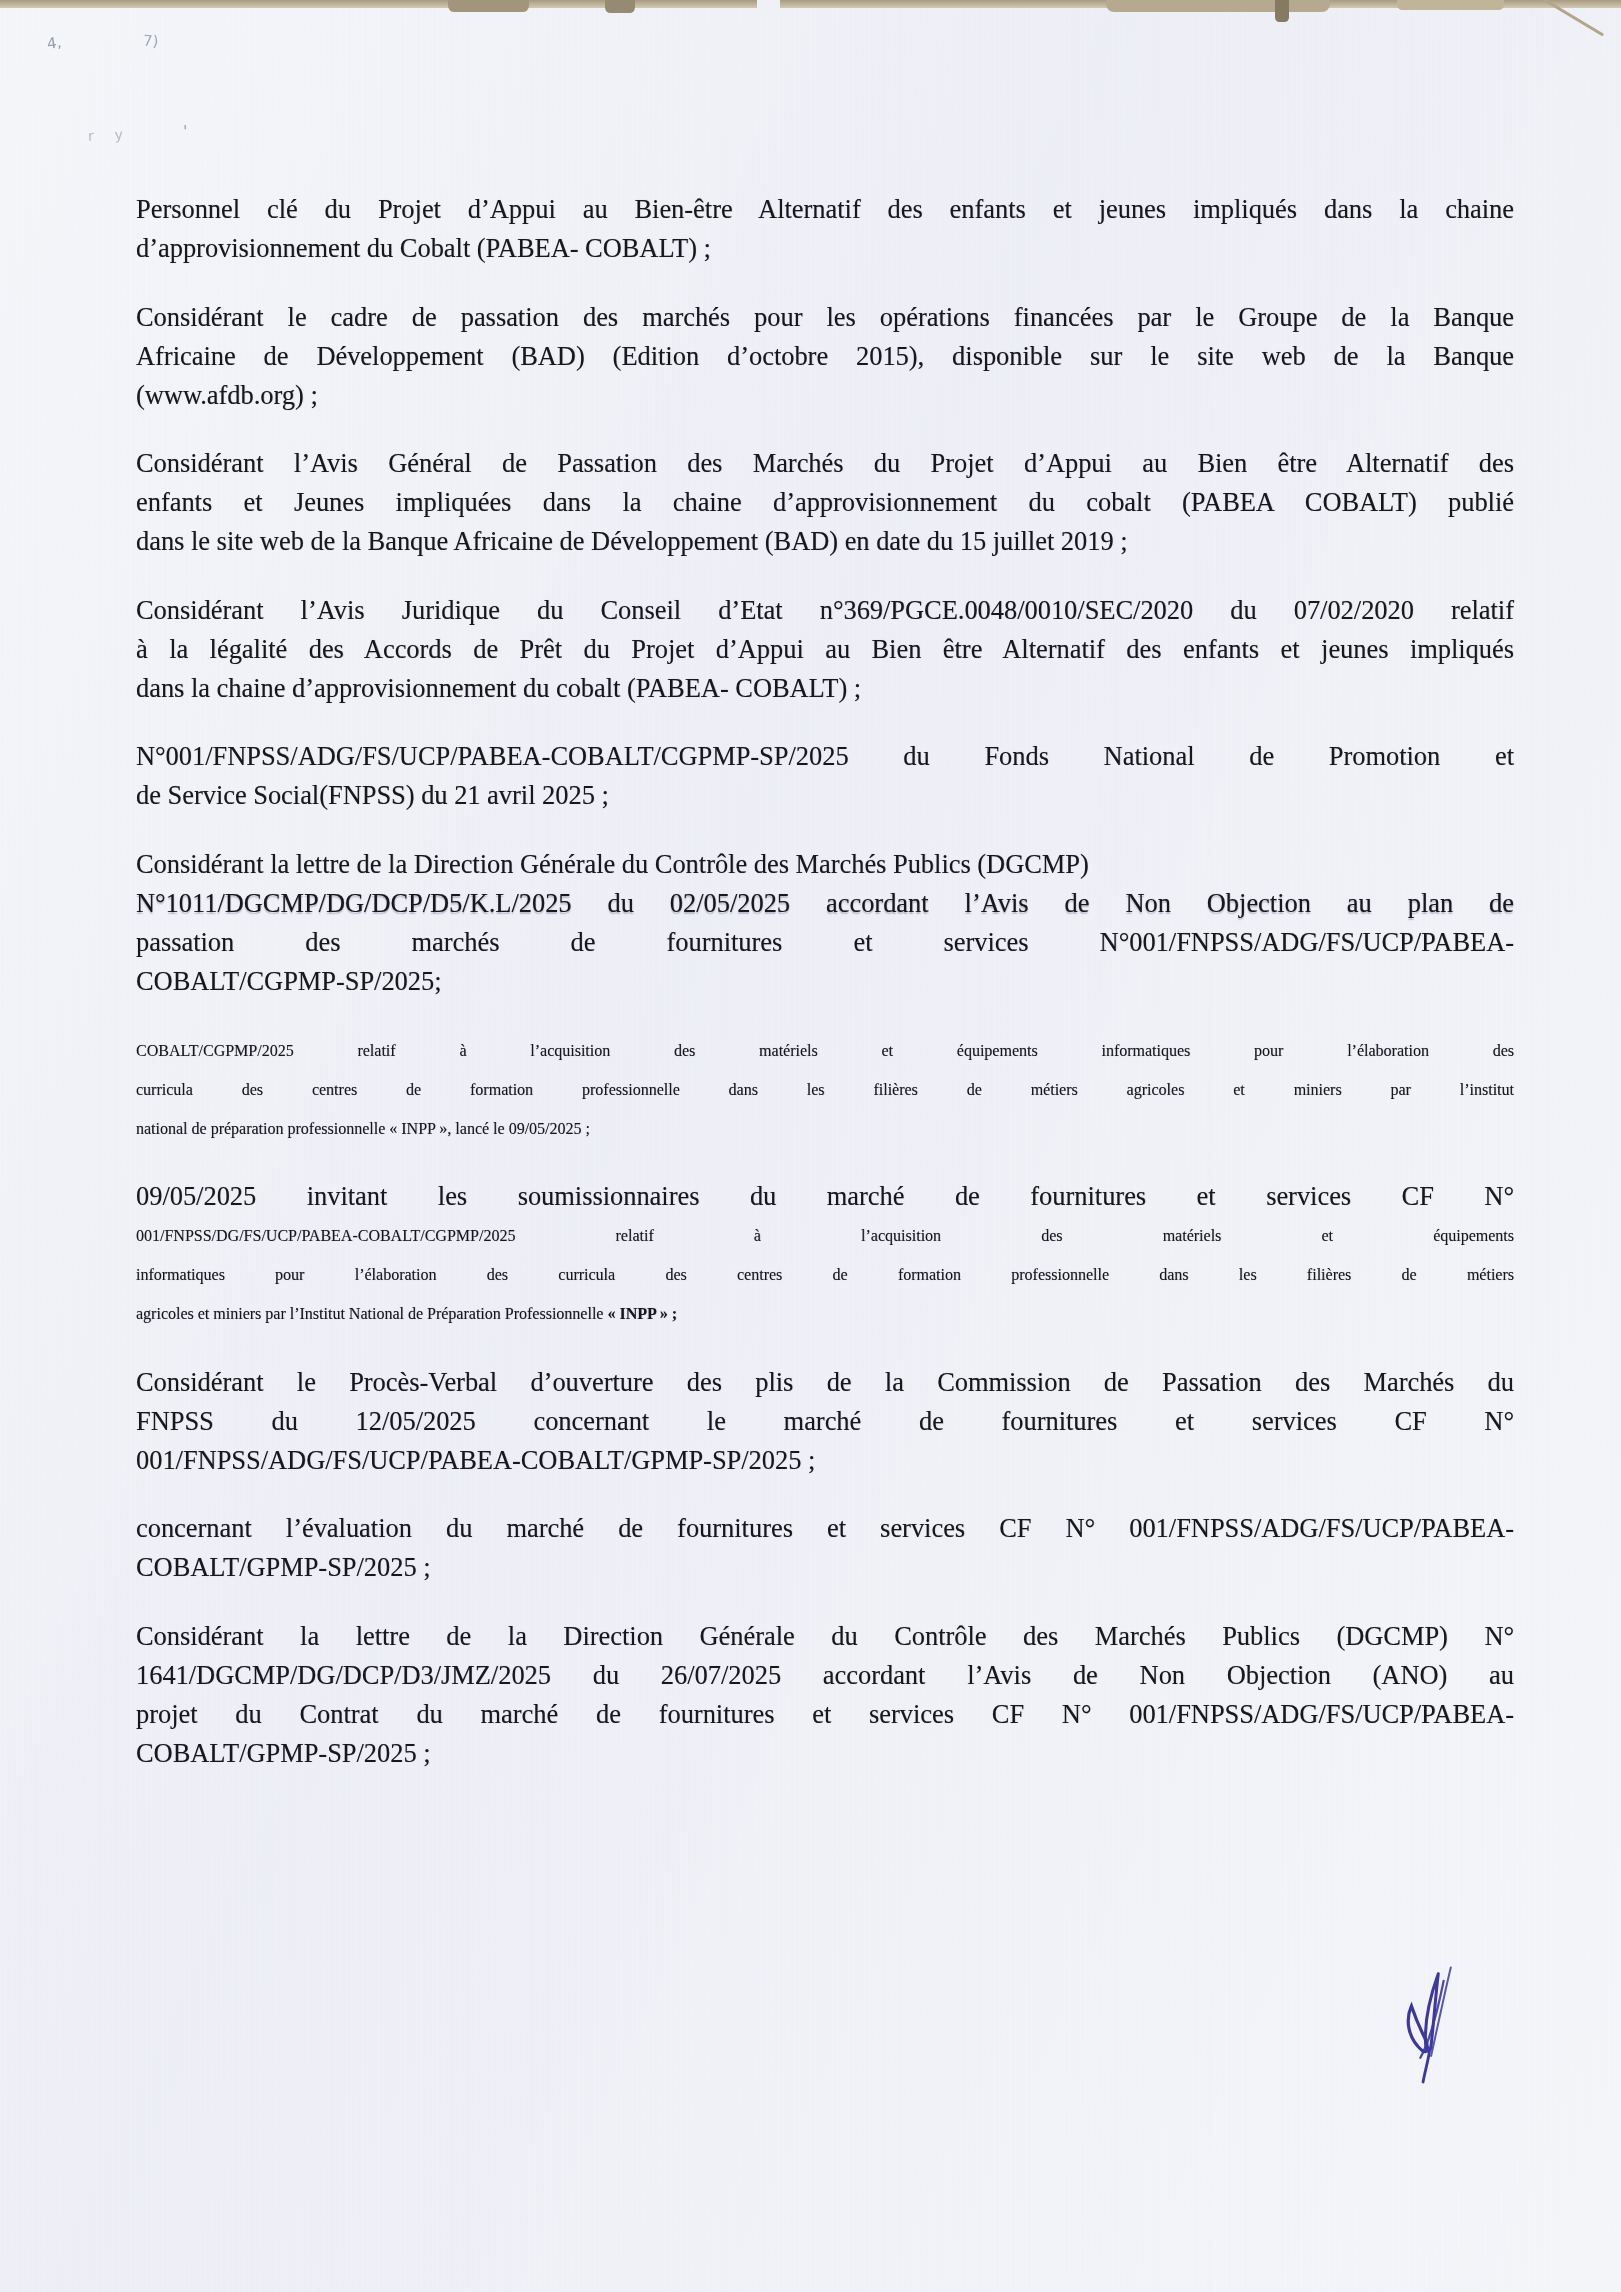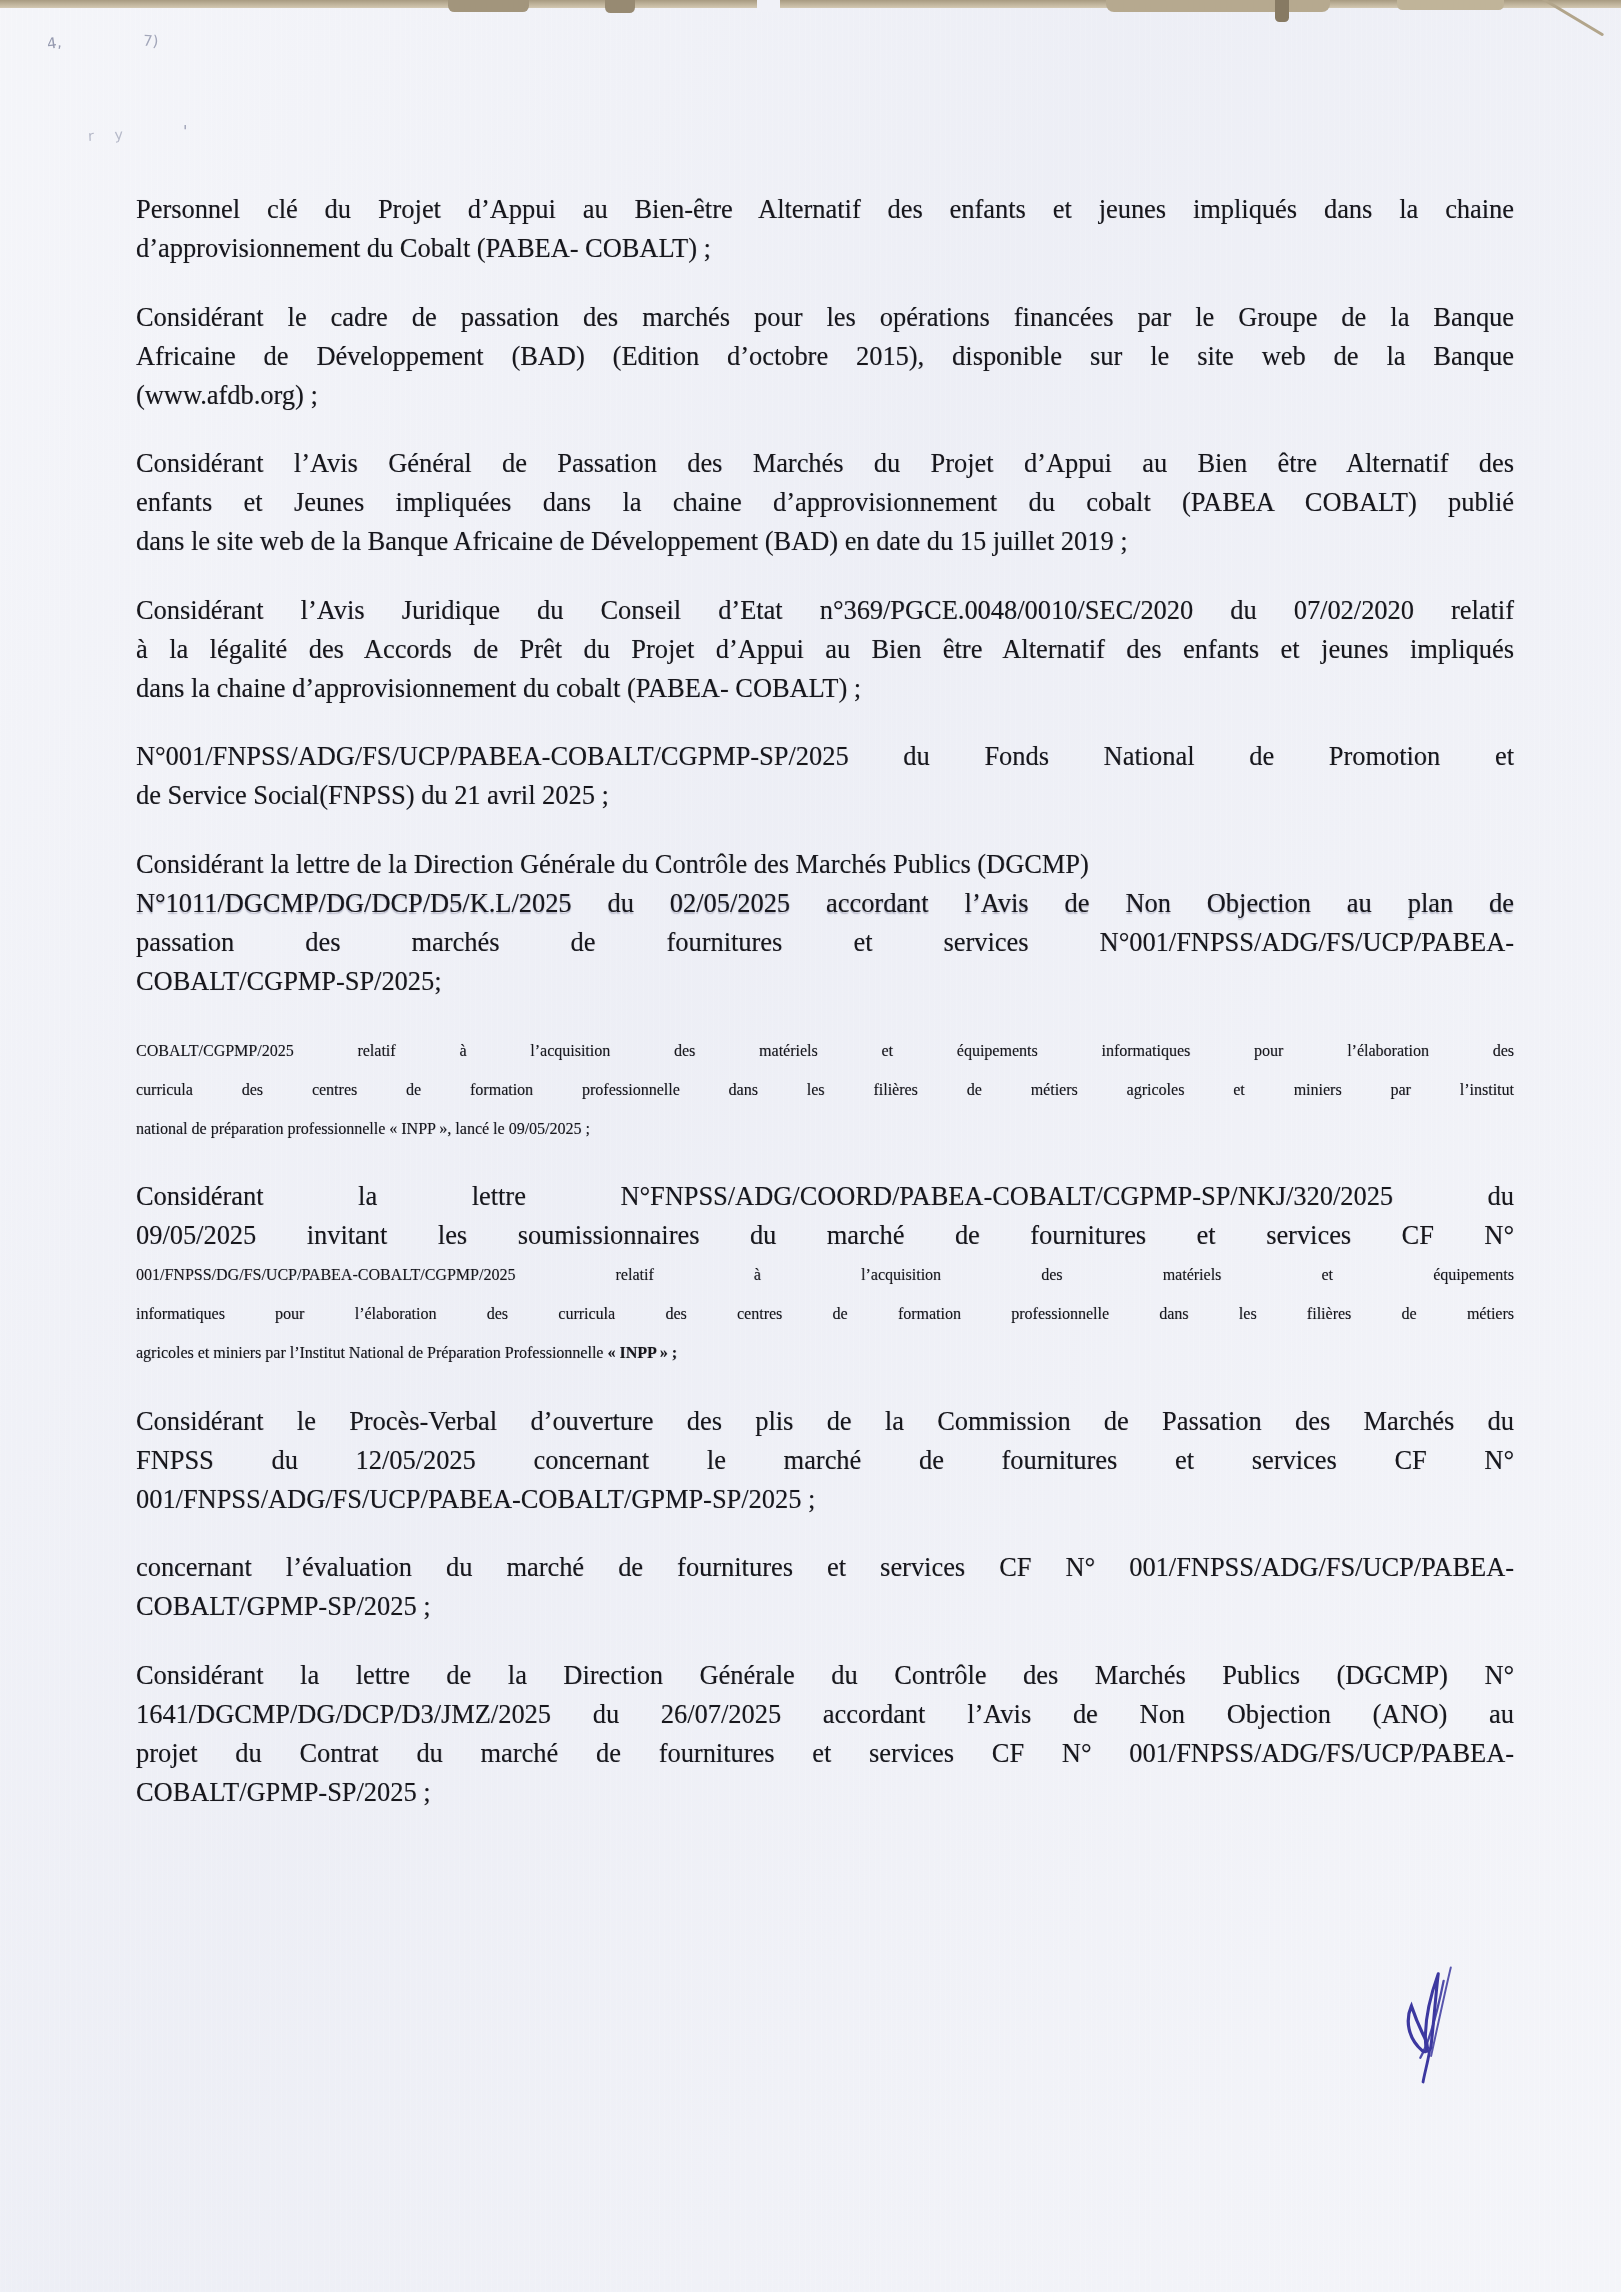--- a/index.html
+++ b/index.html
@@ -122,21 +122,20 @@
         <div class="line just ghost">N°1011/DGCMP/DG/DCP/D5/K.L/2025 du 02/05/2025 accordant l’Avis de Non Objection au plan de</div>
         <div class="line just">passation des marchés de fournitures et services N°001/FNPSS/ADG/FS/UCP/PABEA-</div>
         <div class="line">COBALT/CGPMP-SP/2025;</div>
       </div>
       <div class="paragraph">
         <div class="line just small">COBALT/CGPMP/2025 relatif à l’acquisition des matériels et équipements informatiques pour l’élaboration des</div>
         <div class="line just small">curricula des centres de formation professionnelle dans les filières de métiers agricoles et miniers par l’institut</div>
         <div class="line small">national de préparation professionnelle « INPP », lancé le 09/05/2025 ;</div>
       </div>
       <div class="paragraph">
-        <div class="line just">Considérant la lettre N°FNPSS/ADG/COORD/PABEA-COBALT/CGPMP-SP/NKJ/320/2025 du</div>
         <div class="line just">09/05/2025 invitant les soumissionnaires du marché de fournitures et services CF N°</div>
         <div class="line just small">001/FNPSS/DG/FS/UCP/PABEA-COBALT/CGPMP/2025 relatif à l’acquisition des matériels et équipements</div>
         <div class="line just small">informatiques pour l’élaboration des curricula des centres de formation professionnelle dans les filières de métiers</div>
         <div class="line small">agricoles et miniers par l’Institut National de Préparation Professionnelle <b>« INPP » ;</b></div>
       </div>
       <div class="paragraph">
         <div class="line just">Considérant le Procès-Verbal d’ouverture des plis de la Commission de Passation des Marchés du</div>
         <div class="line just">FNPSS du 12/05/2025 concernant le marché de fournitures et services CF N°</div>
         <div class="line">001/FNPSS/ADG/FS/UCP/PABEA-COBALT/GPMP-SP/2025 ;</div>
       </div>

